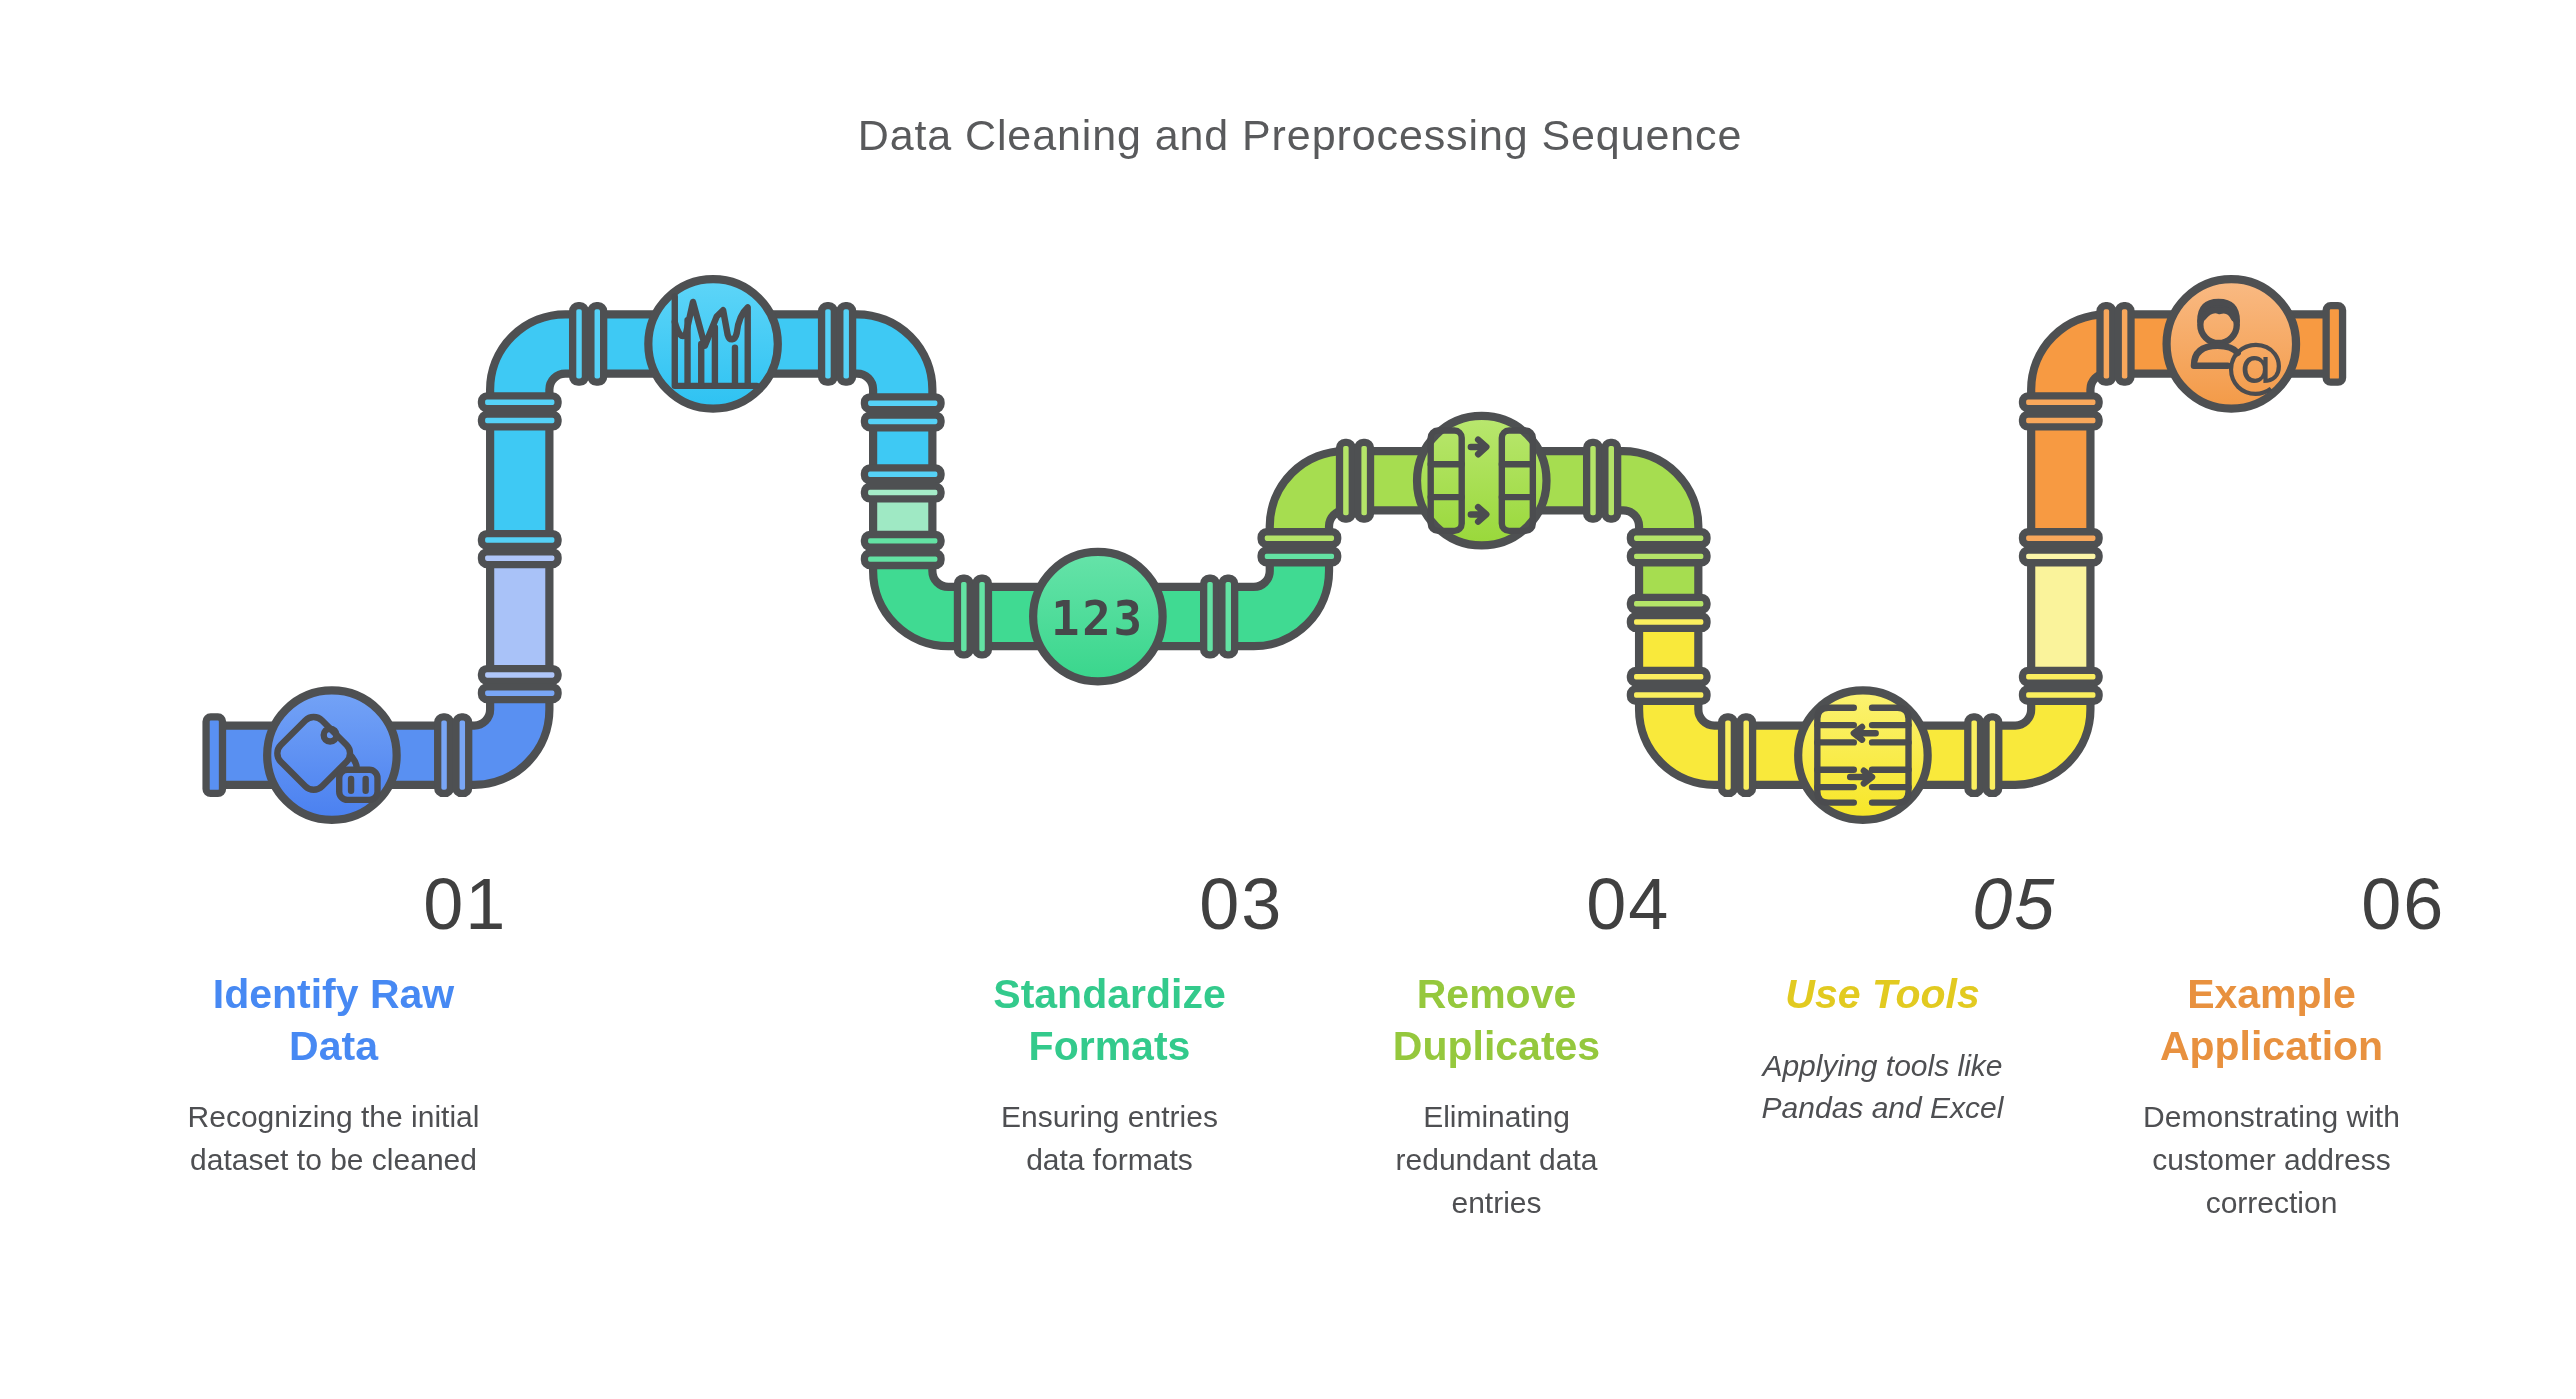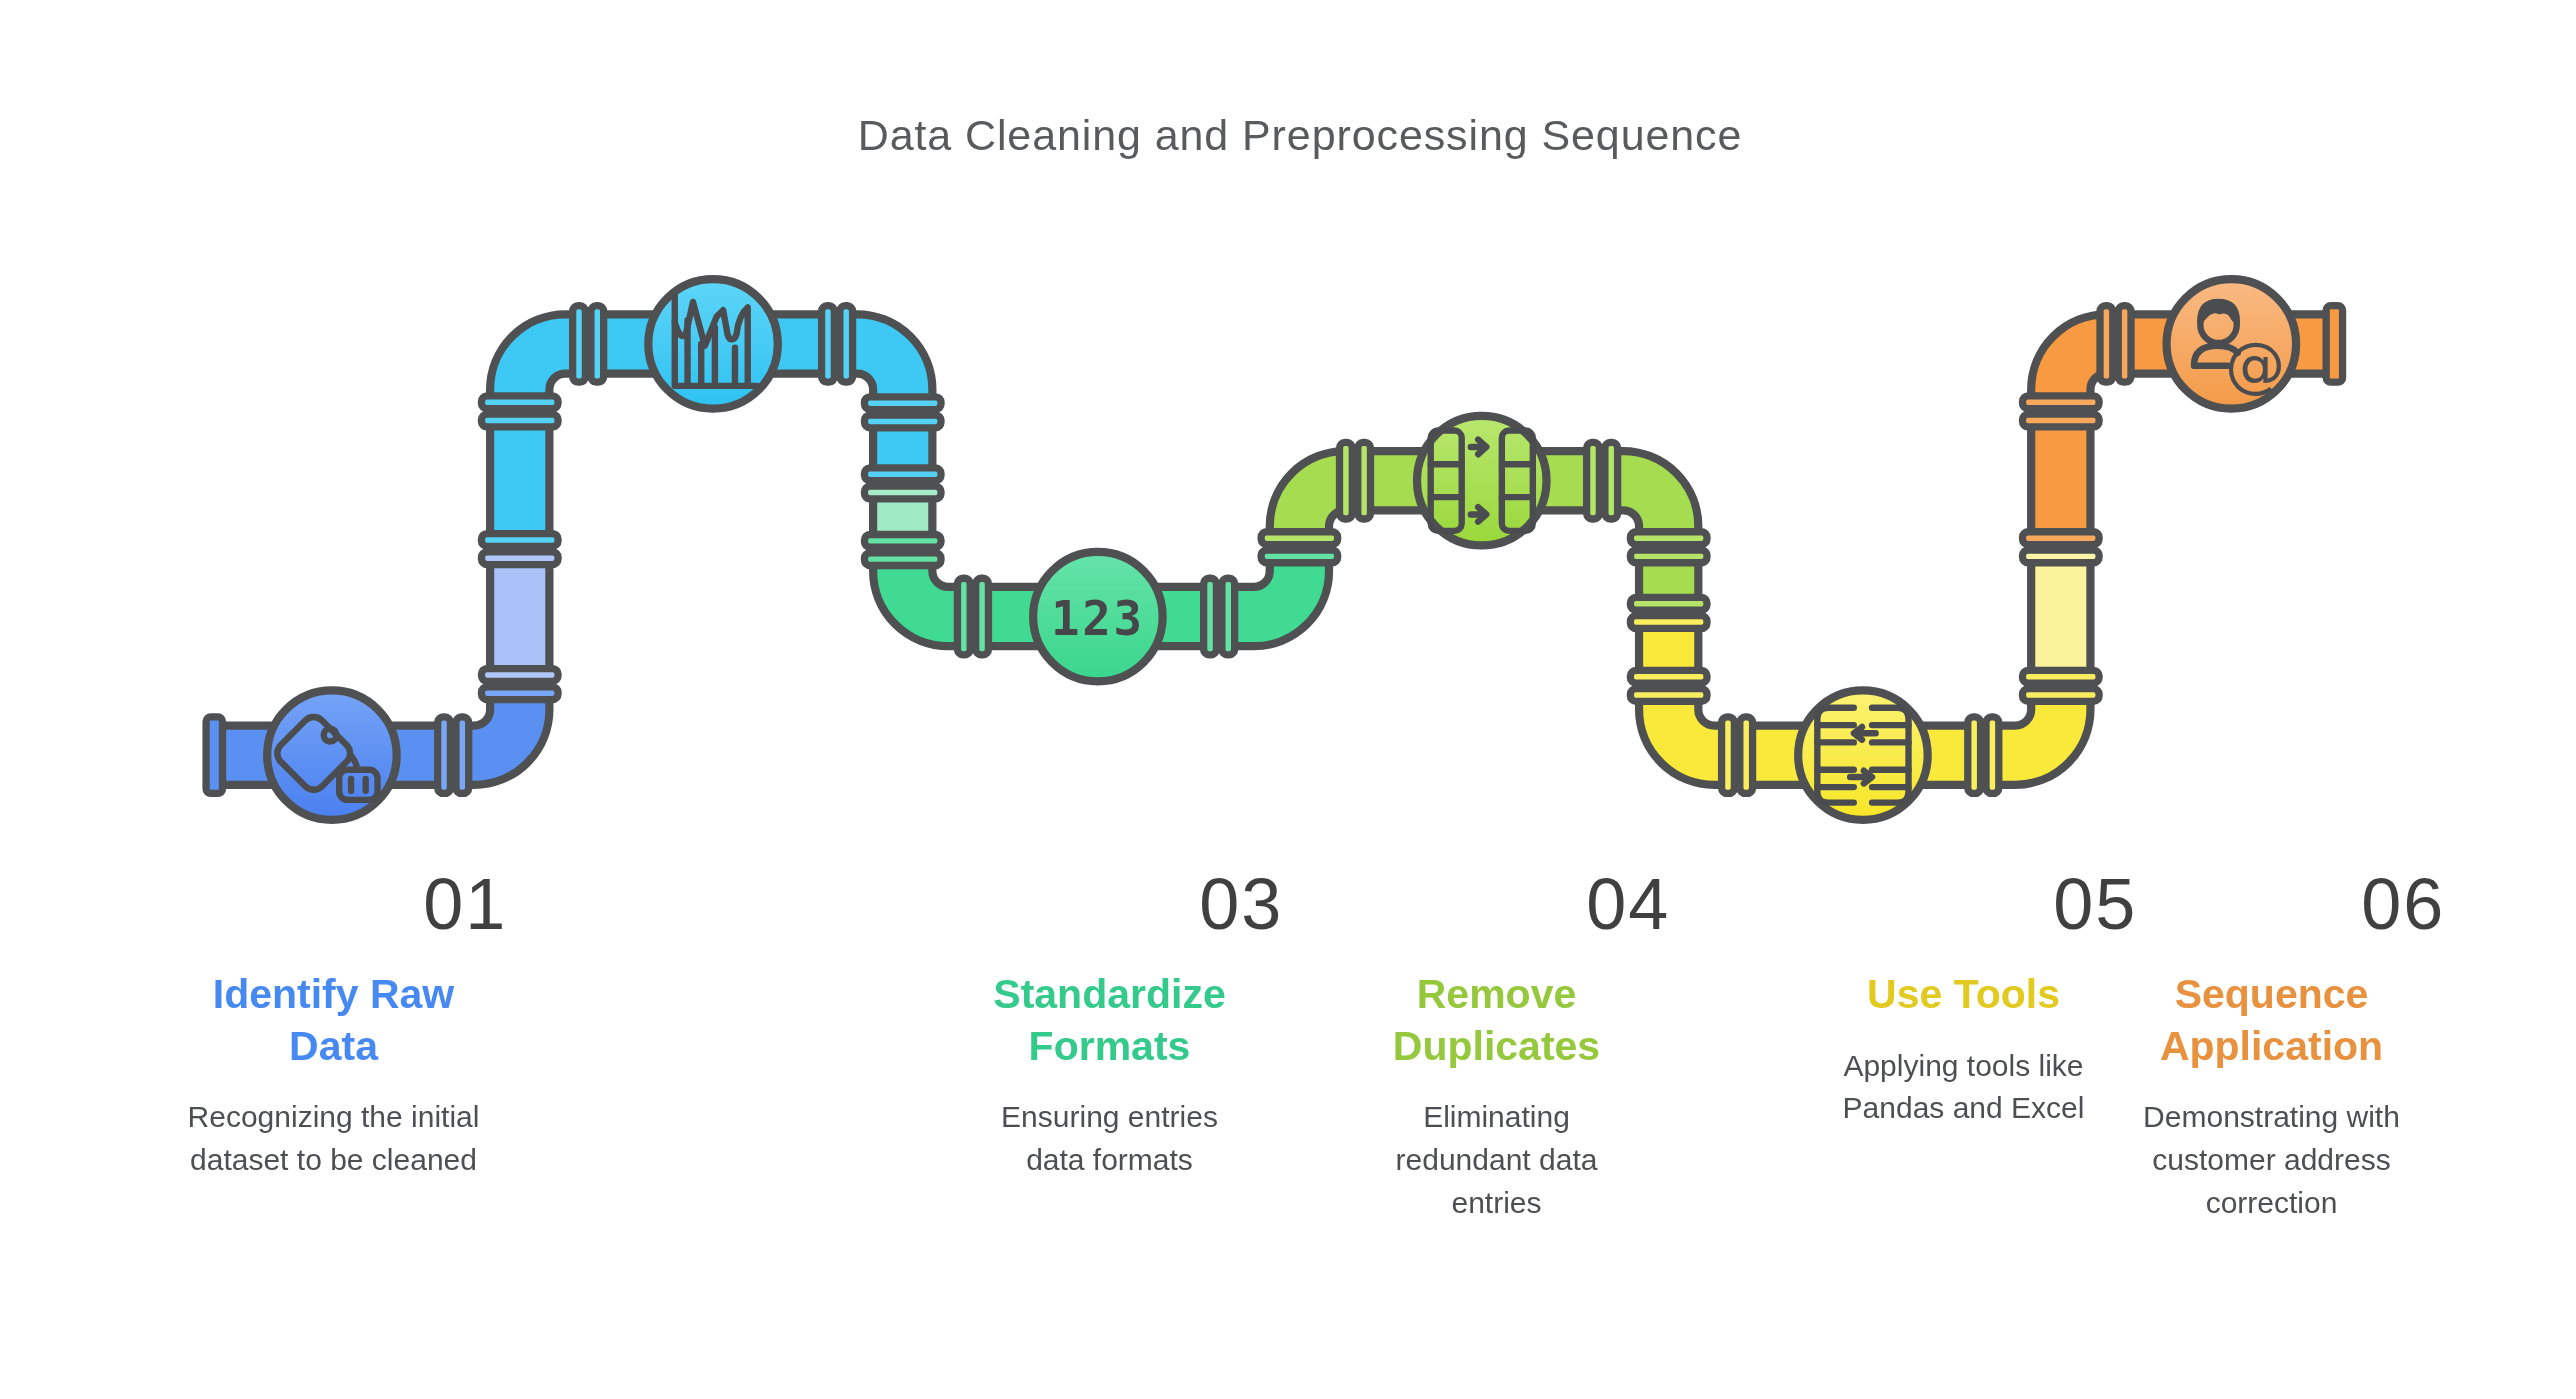--- a/index.html
+++ b/index.html
@@ -5,21 +5,21 @@
   html,body{margin:0;padding:0;background:#ffffff;}
   body{width:2576px;height:1400px;overflow:hidden;font-family:"Liberation Sans",sans-serif;}
   .canvas{position:relative;width:2576px;height:1400px;background:#ffffff;}
   .pipe-art{position:absolute;left:0;top:0;}
   .main-title{
     position:absolute;left:12px;top:111px;width:100%;
     text-align:center;font-size:43px;font-weight:400;color:#595A5C;letter-spacing:0.9px;
   }
   .step-col{position:absolute;top:868px;width:347px;text-align:center;}
   .col-1{left:160px;} .col-2{left:548px;} .col-3{left:936px;}
-  .col-4{left:1323px;} .col-5{left:1790px;} .col-6{left:2098px;}
+  .col-4{left:1323px;} .col-5{left:1709px;font-style:italic;} .col-6{left:2098px;}
   .step-num{
     font-size:72px;font-weight:300;color:#404040;line-height:1;letter-spacing:1.8px;
     margin:0 0 29px 0;
     text-align:right;
   }
   .step-title{
     font-size:41px;font-weight:700;line-height:1.26;margin:12px auto;max-width:315px;
   }
   .step-desc{
     font-size:30px;font-weight:400;color:#4E4F52;line-height:1.42;margin:24px auto 0 auto;
@@ -212,18 +212,18 @@
   </div>
 
   <div class="step-col col-5">
     <div class="step-num">05</div>
     <div class="step-title" style="color: rgb(226, 202, 32);">Use Tools</div>
     <div class="step-desc dw-5">Applying tools like Pandas and Excel</div>
   </div>
 
   <div class="step-col col-6">
     <div class="step-num">06</div>
-    <div class="step-title" style="color: rgb(232, 145, 63);">Sequence Application</div>
+    <div class="step-title" style="color: rgb(232, 145, 63);">Example Application</div>
     <div class="step-desc dw-6">Demonstrating with customer address correction</div>
   </div>
 
 </div>
 
 
 </body></html>

